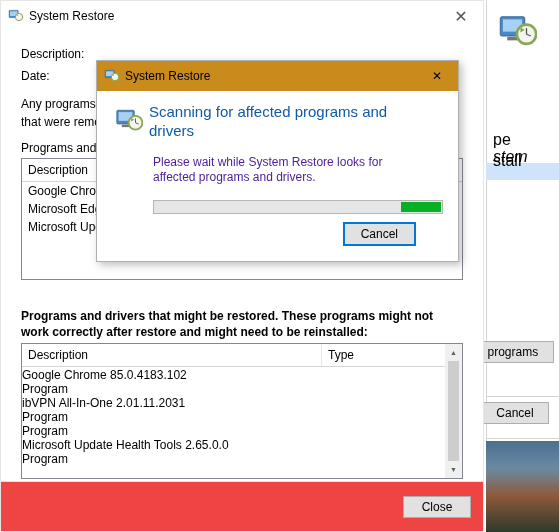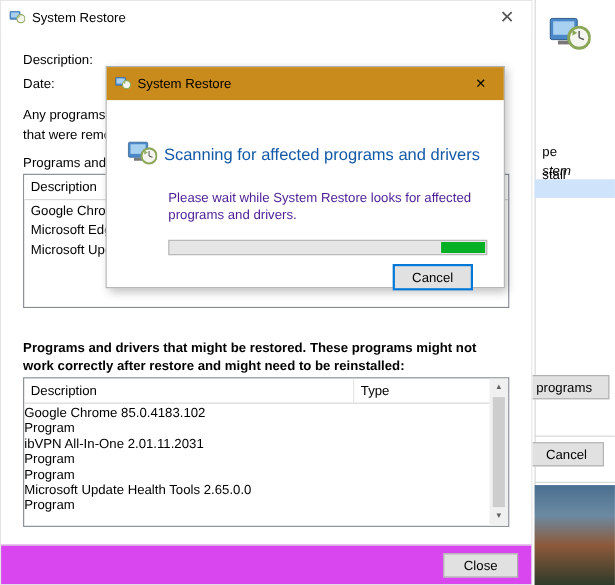--- a/index.html
+++ b/index.html
@@ -91,27 +91,27 @@
     position: absolute; right: 0; top: 0; bottom: 0; width: 17px;
     background: #f0f0f0;
     display: flex; flex-direction: column; align-items: center;
   }
   .sb .arr { height: 17px; width: 100%; display:flex; align-items:center; justify-content:center; color:#606060; font-size:7px; }
   .sb .thumb { flex:1; margin:0 3px; background:#cdcdcd; width:11px; border-radius:0; }
 
   .bw-footer {
     position: absolute;
     left: 0; right: 0; bottom: 0;
-    height: 36px;
+    height: 50px;
     border-top: 1px solid #e5e5e5;
     display: flex;
     align-items: center;
     justify-content: flex-end;
     padding: 0 12px;
-    background: #d946ef;
+    background: #ef4444;
   }
   .btn {
     min-width: 68px;
     padding: 3px 12px;
     border: 1px solid #adadad;
     background: #e1e1e1;
     text-align: center;
     font-size: 12px;
   }
 
@@ -136,21 +136,21 @@
     padding: 0 6px;
     font-size: 12px;
   }
   .dlg-title .x {
     margin-left: auto;
     width: 30px;
     text-align: center;
     color: #000;
     font-size: 12px;
   }
-  .dlg-body { padding: 12px 16px 8px 16px; margin-top: 20px; }
+  .dlg-body { padding: 12px 30px 8px 16px; }
   .dlg-head {
     color: #1259a6;
     font-size: 15px;
     display: flex;
     align-items: center;
     line-height: 1.25;
   }
   .dlg-head .icn { width: 36px; flex-shrink: 0; }
   .dlg-msg { margin: 14px 0 14px 40px; color: #4c1d95; font-size: 12px; line-height: 1.3; }
   .prog {
@@ -181,21 +181,21 @@
   
   .sr-icon { width: 16px; height: 16px; }
   .sr-icon-big { width: 42px; height: 42px; }
   .sr-icon-med { width: 30px; height: 30px; }
 
   .rsb .sr-big {
     right: 14px; top: 8px;
     width: 50px; height: 42px;
   }
   .rsb .lbl-line {
-    right: 4px; font-size: 12px;
+    right: 4px; font-size: 16px;
     color: #000;
     text-align: left;
     width: 62px;
   }
   .rsb .lbl1 { top: 131px; }
   .rsb .lbl2 { top: 148px; font-style: italic; }
   .rsb .lbl3 { top: 152px; }
   .rsb .hl {
     top: 163px; right: 0; width: 73px; height: 17px;
     background: #cfe4fb;

